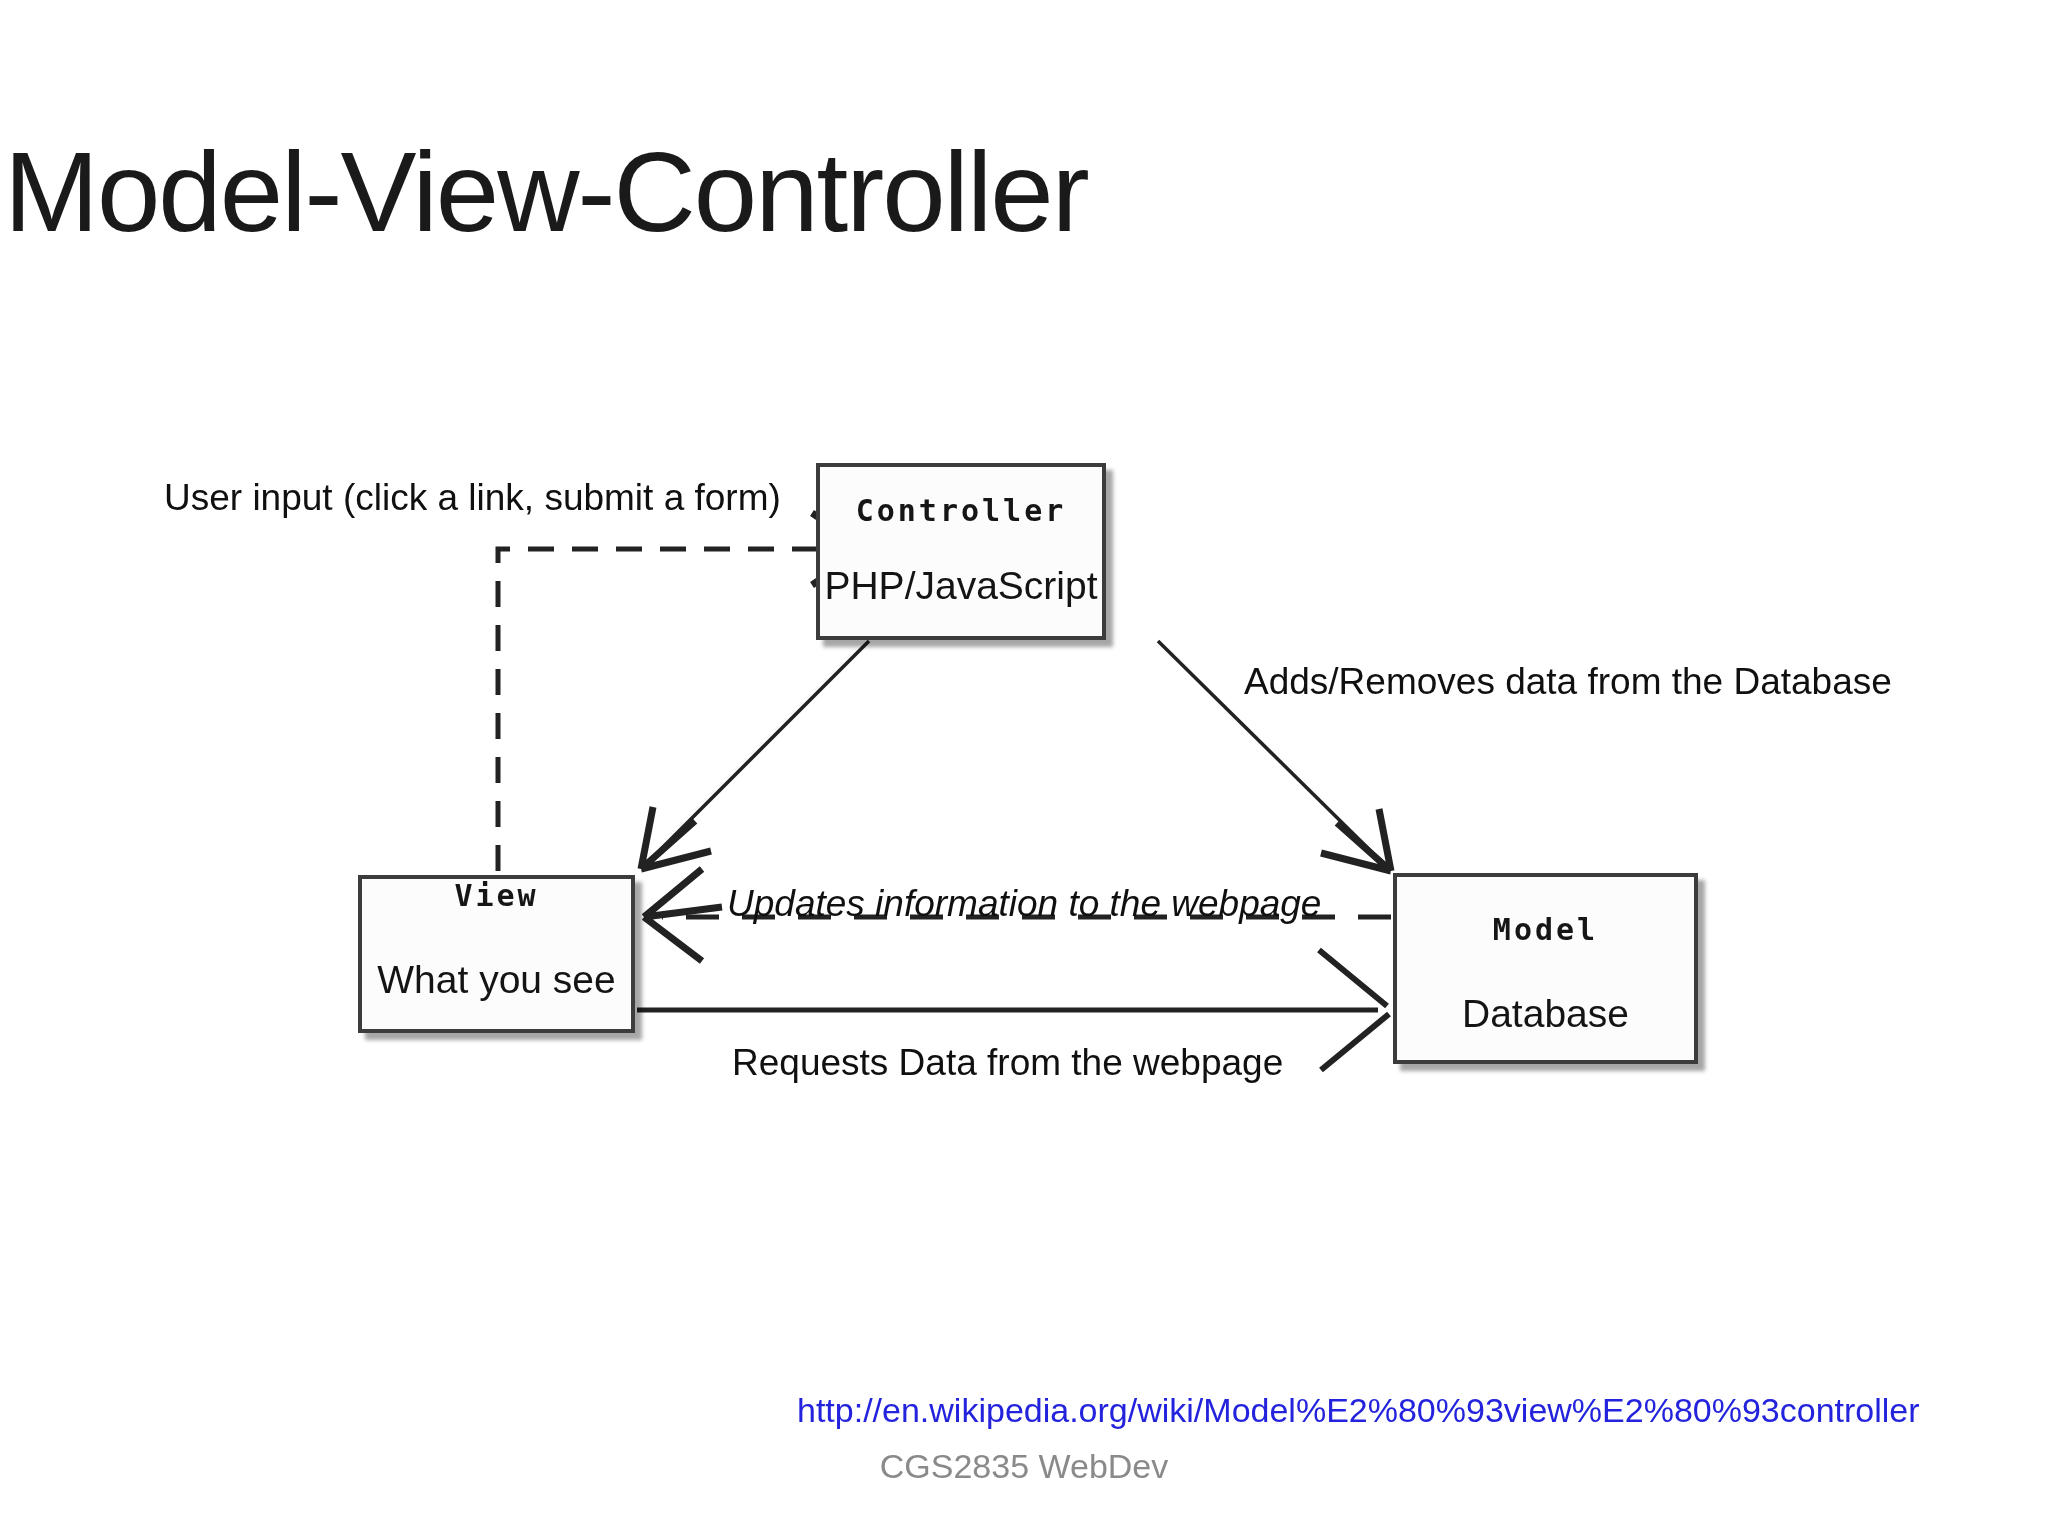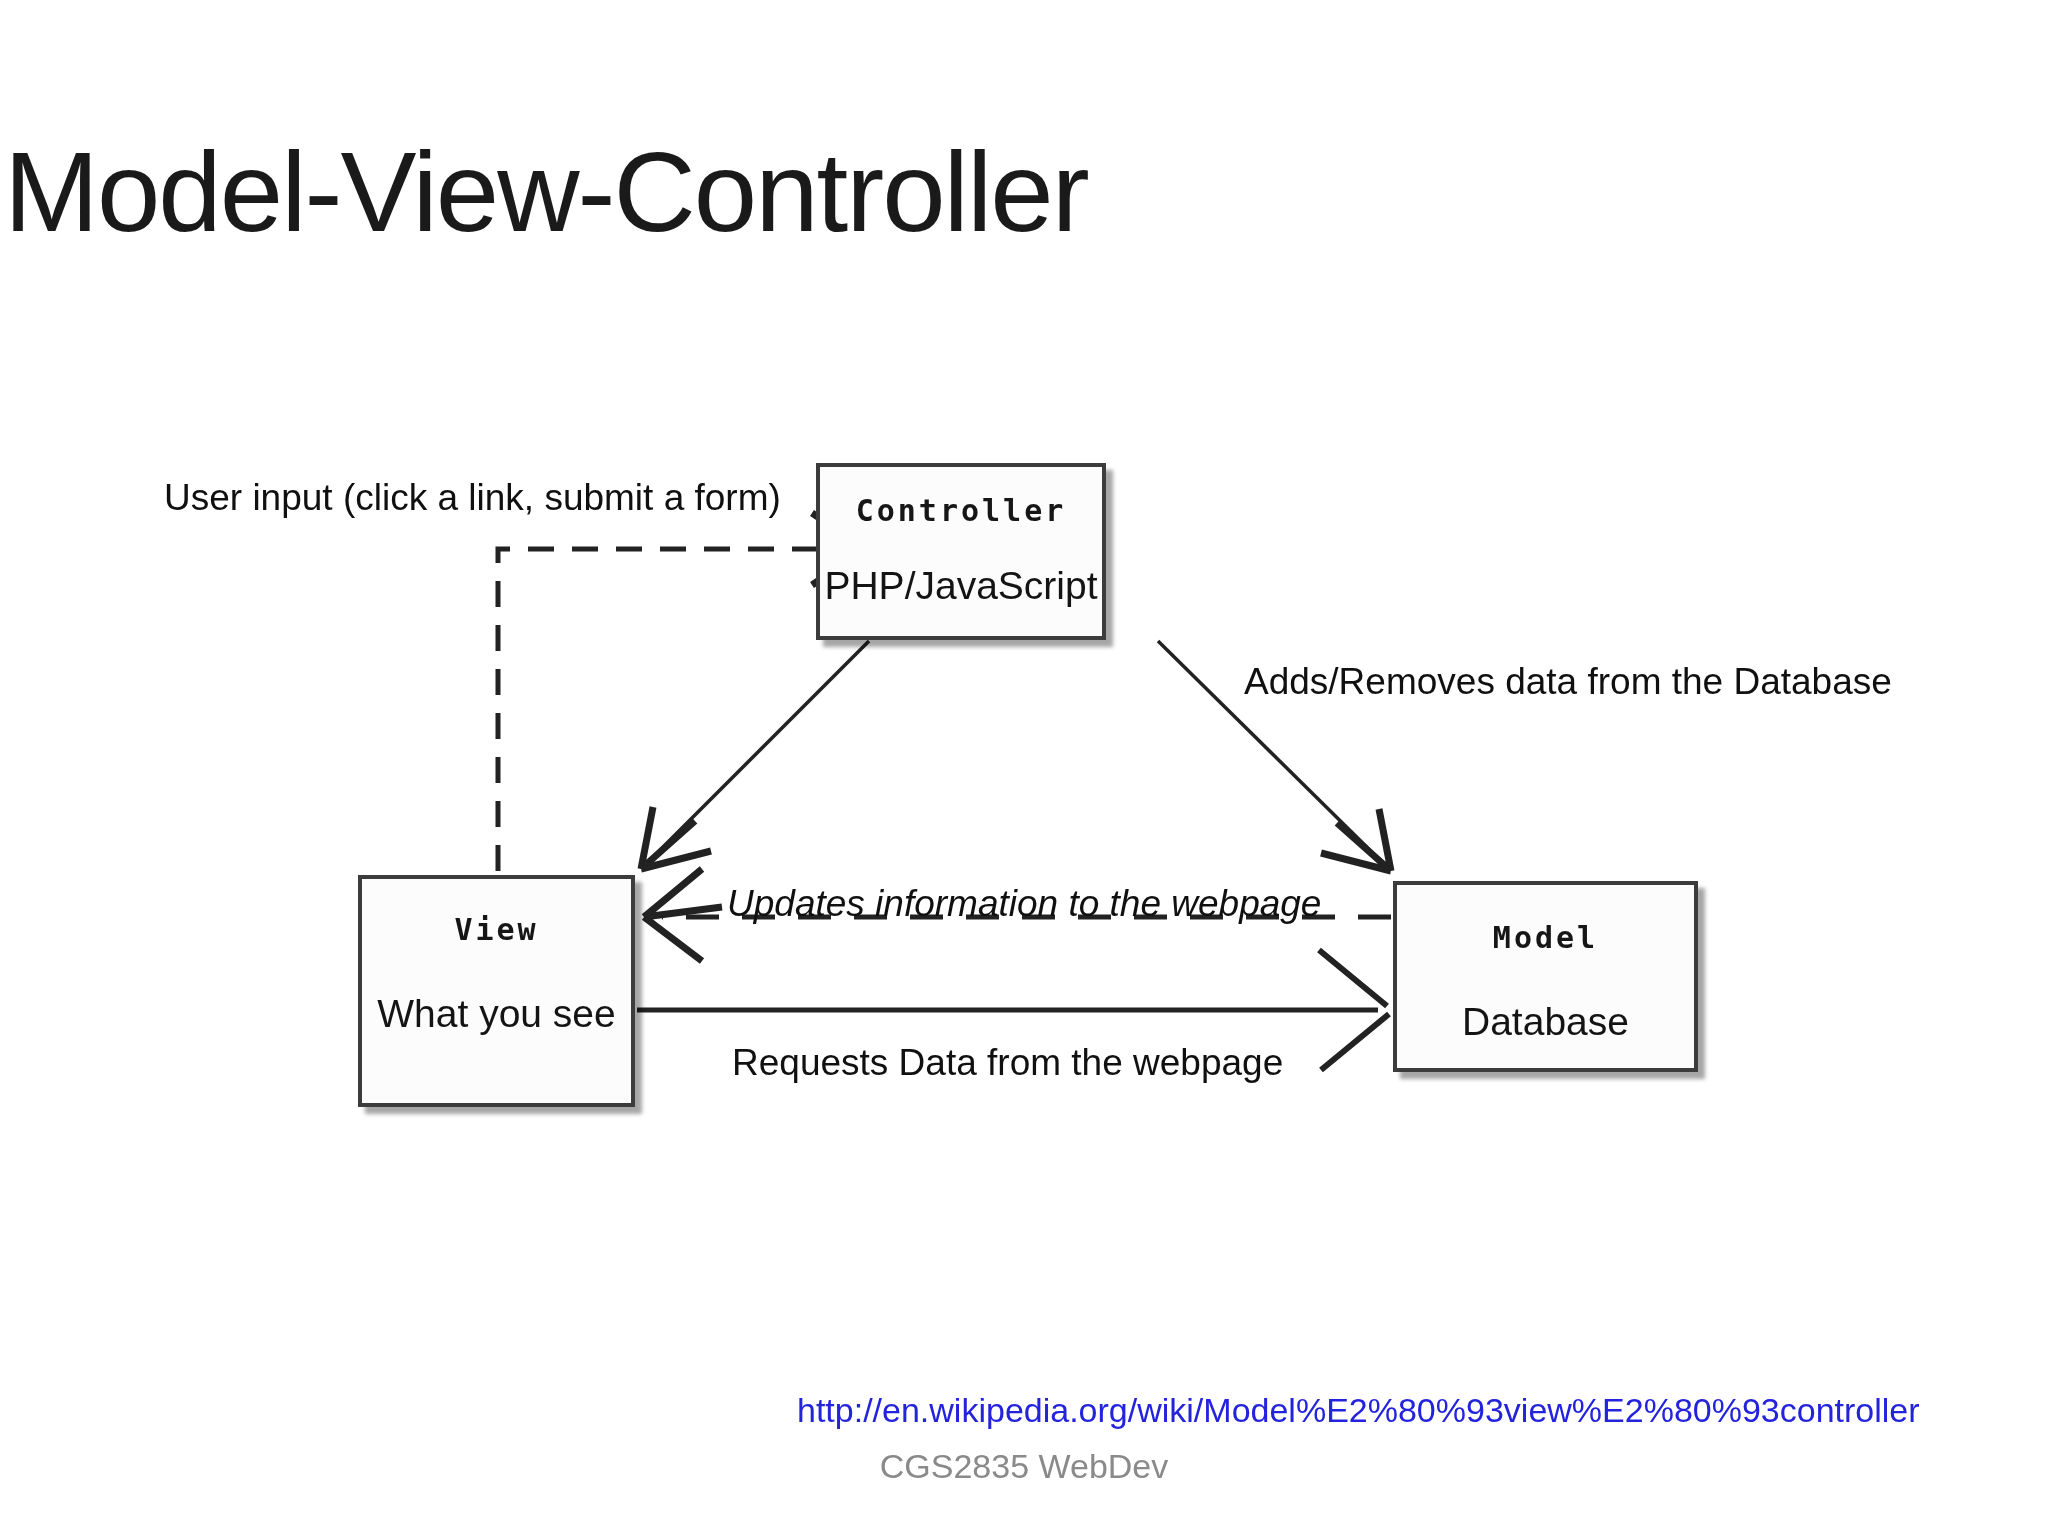--- a/index.html
+++ b/index.html
@@ -33,22 +33,22 @@
   }
   .box{
     position:absolute;
     box-sizing:border-box;
     border:4px solid var(--border);
     background:#fcfcfc;
     box-shadow:7px 7px 4px rgba(0,0,0,0.35);
     display:flex;flex-direction:column;align-items:center;
   }
   .box-controller{left:816px;top:463px;width:290px;height:177px;padding-top:27px;}
-  .box-view      {left:358px;top:875px;width:277px;height:232px;padding-top:34px;}
-  .box-model     {left:1393px;top:873px;width:305px;height:191px;padding-top:36px;margin-top:8px;}
+  .box-view      {left:358px;top:875px;width:277px;height:158px;}
+  .box-model     {left:1393px;top:873px;width:305px;height:191px;padding-top:36px;}
   .box-title{
     font-family:"DejaVu Sans Mono", monospace;
     font-weight:bold;
     font-size:30px;line-height:34px;
     letter-spacing:3px;
     color:#161616;
     white-space:nowrap;
   }
   .box-sub{
     font-size:39px;line-height:48px;

